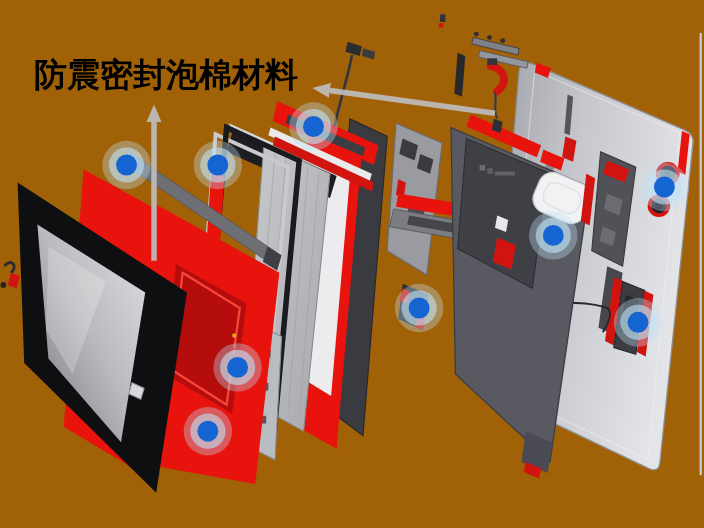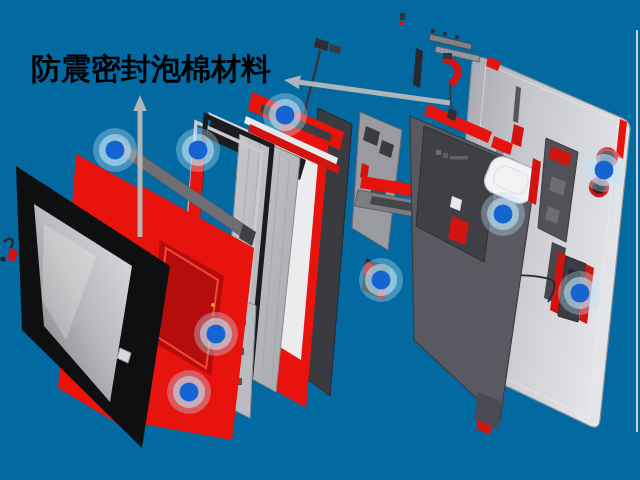--- a/index.html
+++ b/index.html
@@ -1,18 +1,18 @@
 <!DOCTYPE html>
 <html><head>
 <meta charset="utf-8">
 <style>
   html,body{margin:0;padding:0;background:#ffffff;}
   #stage{
     position:relative;width:640px;height:480px;overflow:hidden;
-    background:#0369a1;font-family:"Liberation Sans","DejaVu Sans",sans-serif;
+    background:#a16207;font-family:"Liberation Sans","DejaVu Sans",sans-serif;
   }
   #stage svg{position:absolute;left:0;top:0;}
   #annotation-label{
     position:absolute;left:31px;top:52px;width:250px;
     font-size:30px;font-weight:700;color:#000;line-height:1.1;
     letter-spacing:0px;white-space:nowrap;
     font-family:"Liberation Sans","DejaVu Sans",sans-serif;
   }
 </style>
 </head>

